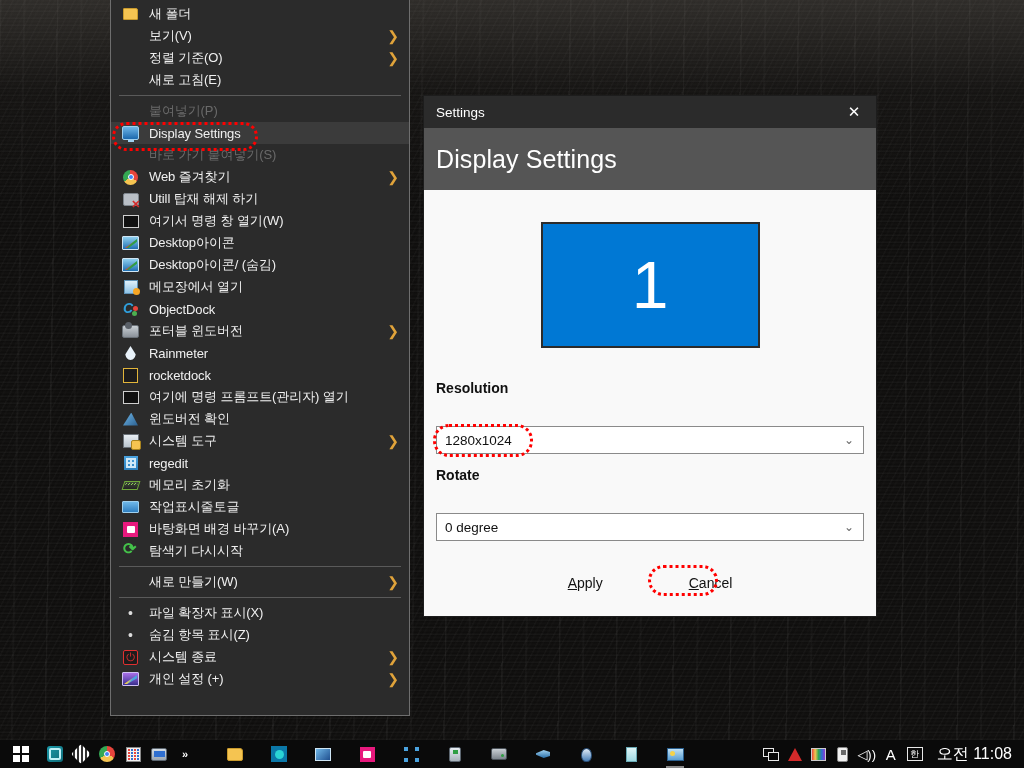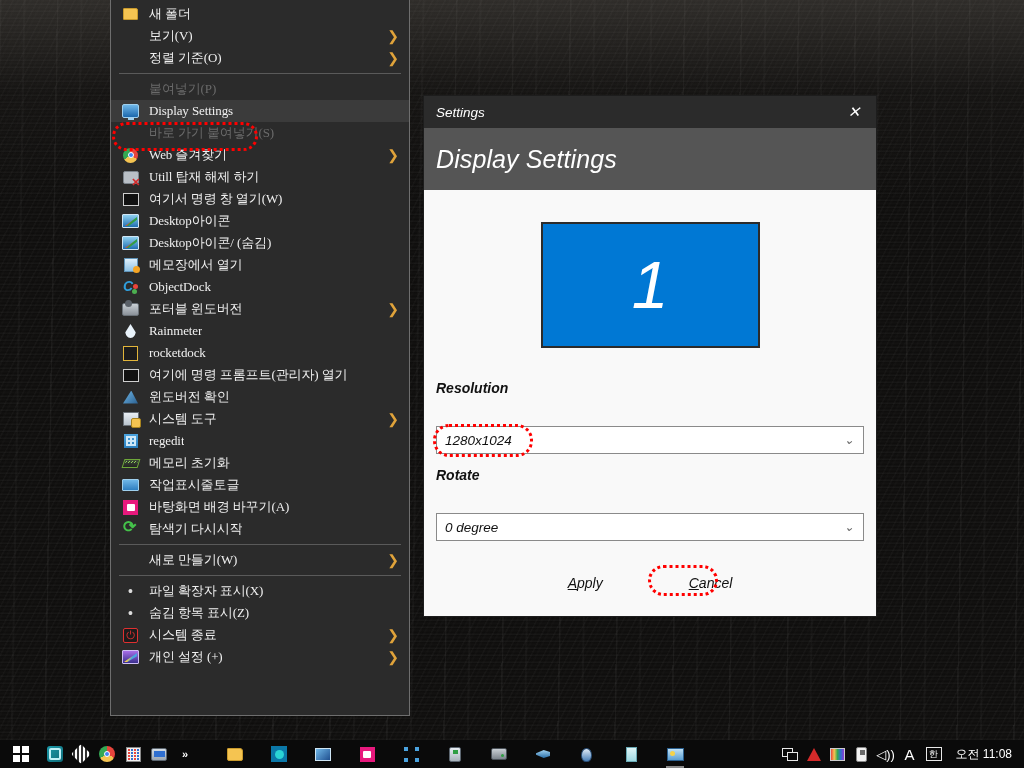--- a/index.html
+++ b/index.html
@@ -39,21 +39,21 @@
     padding: 3px 0 3px 0;
   }
   .mi {
     position: relative; height: 22px; display: flex; align-items: center;
     padding-left: 10px; padding-right: 8px; cursor: default;
   }
   .mi .ico {
     width: 19px; height: 18px; flex: 0 0 19px; margin-right: 9px;
     display: flex; align-items: center; justify-content: center;
   }
-  .mi .lbl { white-space: nowrap; overflow: hidden; letter-spacing: -0.1px; font-family: Liberation Serif, serif; }
+  .mi .lbl { white-space: nowrap; overflow: hidden; letter-spacing: -0.1px; }
   .mi.disabled .lbl { color: #6a6a6a; }
   .mi.hi { background: #3b3b3b; }
   .mi .arrow {
     position: absolute; right: 10px; top: 50%; transform: translateY(-50%);
     color: #e0a33a; font-size: 14px; font-weight: 300; line-height: 1;
   }
   .mi .bullet {
     width: 19px; flex: 0 0 19px; margin-right: 9px;
     display: flex; align-items: center; justify-content: center;
     color: #dcdcdc; font-size: 14px; line-height: 1;
@@ -98,21 +98,21 @@
   .ic-explorer:after{content:"⟳";position:absolute;left:0;top:-3px;color:#44c24a;font-size:16px;font-weight:bold;line-height:1;}
   .ic-shutdown{width:15px;height:15px;background:#1c1c1c;border:1px solid #e03030;border-radius:2px;display:flex;align-items:center;justify-content:center;}
   .ic-shutdown:after{content:"⏻";color:#e03030;font-size:11px;line-height:1;}
   .ic-resmon{width:17px;height:14px;background:linear-gradient(#8fd0f0,#1f6fb2);border:1px solid #cfe6f5;border-radius:1px;}
   .ic-personal{width:17px;height:14px;background:linear-gradient(#a86fe8,#3a2f8f);border:1px solid #cfc0f5;border-radius:1px;position:relative;overflow:hidden;}
   .ic-personal:after{content:"";position:absolute;left:1px;top:2px;width:13px;height:9px;background:linear-gradient(120deg,#f5d24a 40%,#4aa3df 60%);clip-path:polygon(0 100%,100% 0,100% 35%,25% 100%);}
 
   
   #settings {
     position: absolute; left: 424px; top: 96px; width: 452px; height: 520px;
-    background: #f9f9f9; box-shadow: 0 0 0 1px #1d1d1d; font-style: italic;
+    background: #f9f9f9; box-shadow: 0 0 0 1px #1d1d1d;
   }
   #settings-titlebar {
     height: 32px; background: #2b2b2b; display: flex; align-items: center;
     padding-left: 12px; position: relative;
   }
   #settings-title { color: #ffffff; font-size: 13.5px; }
   #settings-close {
     position: absolute; right: 0; top: 0; width: 44px; height: 32px;
     display: flex; align-items: center; justify-content: center;
     color: #ffffff; font-size: 15px; font-weight: 300;
@@ -167,21 +167,21 @@
   }
   #start-button { width: 42px; height: 28px; display: flex; align-items: center; justify-content: center; }
   .win-logo { width: 16px; height: 16px; display: grid; grid-template-columns: 1fr 1fr; grid-template-rows: 1fr 1fr; gap: 2px; }
   .win-logo i { background: #ffffff; display: block; }
   .tb-icon { width: 26px; height: 28px; display: flex; align-items: center; justify-content: center; }
   .tb-chev { color: #ffffff; font-size: 11px; font-weight: bold; }
   .tb-running { position: relative; }
   .tb-running:after { content:""; position:absolute; bottom:0; left:4px; right:4px; height:2px; background:#8a8a8a; }
   #tray { margin-left: auto; display: flex; align-items: center; padding-right: 8px; }
   .tray-icon { width: 24px; height: 28px; display: flex; align-items: center; justify-content: center; color: #ffffff; font-size: 13px; }
-  #tray-clock { color: #ffffff; font-size: 12px; padding-left: 10px; padding-right: 4px; white-space: nowrap; }
+  #tray-clock { color: #ffffff; font-size: 16px; padding-left: 10px; padding-right: 4px; white-space: nowrap; }
 
   
   .g-appsmall { width:16px;height:16px;border-radius:3px;background:linear-gradient(135deg,#1b9aaa,#0e6b78);display:flex;align-items:center;justify-content:center;}
   .g-appsmall:after{content:"";width:8px;height:8px;border:2px solid #bff0f7;border-radius:2px;}
   .g-diamond{width:14px;height:14px;background:repeating-linear-gradient(45deg,#fff 0 2px,#333 2px 4px);transform:rotate(45deg);border-radius:2px;}
   .g-chrome{width:16px;height:16px;border-radius:50%;background:conic-gradient(#e8453c 0 33%,#f5c451 0 66%,#34a853 0 100%);position:relative;}
   .g-chrome:after{content:"";position:absolute;inset:5px;border-radius:50%;background:#4285f4;border:1px solid #fff;}
   .g-calc{width:15px;height:15px;background:#f2f2f2;border:1px solid #888;display:grid;grid-template-columns:repeat(4,1fr);grid-template-rows:repeat(4,1fr);gap:1px;padding:1px;}
   .g-calc i{background:#e8453c;}
   .g-calc i:nth-child(2n){background:#2f6fd0;}
@@ -233,20 +233,24 @@
       <div class="mi">
         <span class="ico"></span>
         <span class="lbl">보기(V)</span>
         <span class="arrow">❯</span>
       </div>
       <div class="mi">
         <span class="ico"></span>
         <span class="lbl">정렬 기준(O)</span>
         <span class="arrow">❯</span>
       </div>
+      <div class="mi">
+        <span class="ico"></span>
+        <span class="lbl">새로 고침(E)</span>
+      </div>
       <div class="sep"></div>
       <div class="mi disabled">
         <span class="ico"></span>
         <span class="lbl">붙여넣기(P)</span>
       </div>
       <div class="mi hi">
         <span class="ico">
           <span class="ic ic-monitor"></span>
         </span>
         <span class="lbl">Display Settings</span>

